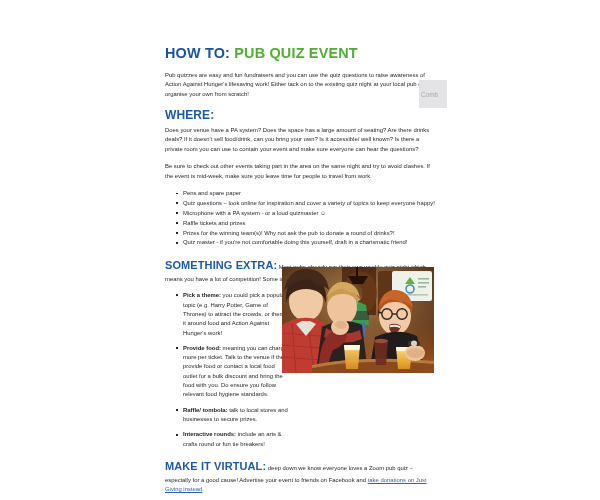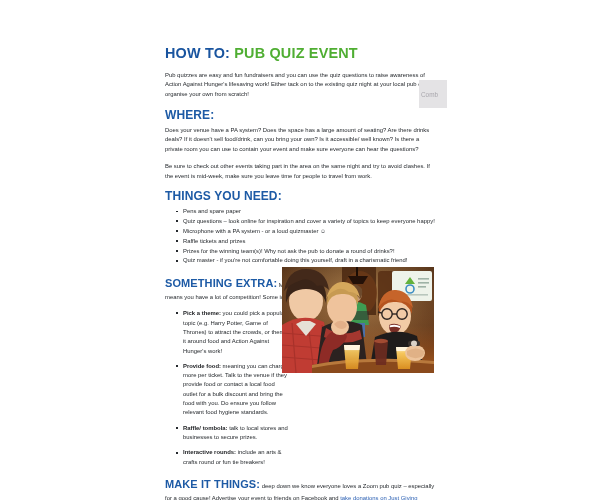--- a/index.html
+++ b/index.html
@@ -150,21 +150,20 @@
       <span class="title-green">PUB QUIZ EVENT</span>
     </div>
 
     <p class="para">Pub quizzes are easy and fun fundraisers and you can use the quiz questions to raise awareness of Action Against Hunger's lifesaving work! Either tack on to the existing quiz night at your local pub or organise your own from scratch!</p>
 
     <div class="sec-head">WHERE:</div>
     <p class="para">Does your venue have a PA system? Does the space has a large amount of seating? Are there drinks deals? If it doesn't sell food/drink, can you bring your own? Is it accessible/ well known? Is there a private room you can use to contain your event and make sure everyone can hear the questions?</p>
 
     <p class="para">Be sure to check out other events taking part in the area on the same night and try to avoid clashes. If the event is mid-week, make sure you leave time for people to travel from work.</p>
 
-    <div class="sec-head">THINGS YOU NEED:</div>
     <ul class="bullets">
       <li>Pens and spare paper</li>
       <li>Quiz questions – look online for inspiration and cover a variety of topics to keep everyone happy!</li>
       <li>Microphone with a PA system - or a loud quizmaster ☺</li>
       <li>Raffle tickets and prizes</li>
       <li>Prizes for the winning team(s)! Why not ask the pub to donate a round of drinks?!</li>
       <li>Quiz master - if you're not comfortable doing this yourself, draft in a charismatic friend!</li>
     </ul>
 
     <p class="para tight">
@@ -181,21 +180,21 @@
       </li>
       <li>
         <b>Raffle/ tombola:</b><span> talk to local stores and businesses to secure prizes.</span>
       </li>
       <li>
         <b>Interactive rounds:</b><span> include an arts &amp; crafts round or fun tie breakers!</span>
       </li>
     </ul>
 
     <p class="para tight">
-      <span class="inline-head">MAKE IT THINGS:</span><span> deep down we know everyone loves a Zoom pub quiz – especially for a good cause! Advertise your event to friends on Facebook and </span><a class="doclink" href="#">take donations on Just Giving instead</a><span>.</span>
+      <span class="inline-head">MAKE IT VIRTUAL:</span><span> deep down we know everyone loves a Zoom pub quiz – especially for a good cause! Advertise your event to friends on Facebook and </span><a class="doclink" href="#">take donations on Just Giving instead</a><span>.</span>
     </p>
 
   </div>
 
   <div id="photo">
     <svg width="152" height="106" viewBox="0 0 152 106" xmlns="http://www.w3.org/2000/svg">
       <defs>
         <linearGradient id="bgw" x1="0" y1="0" x2="0" y2="1">
           <stop offset="0%" stop-color="#45240f"></stop>
           <stop offset="55%" stop-color="#5d3317"></stop>

